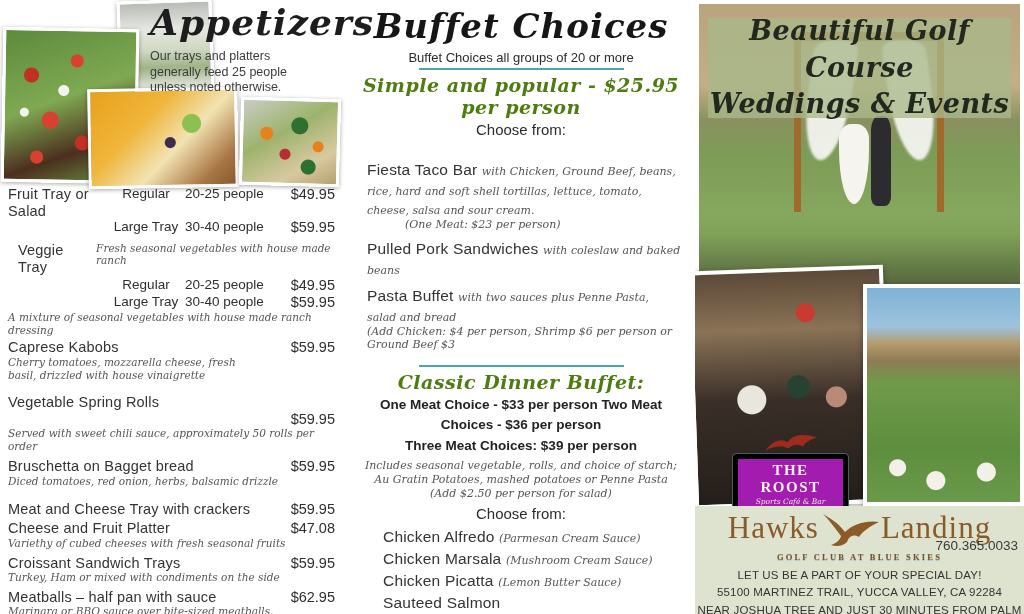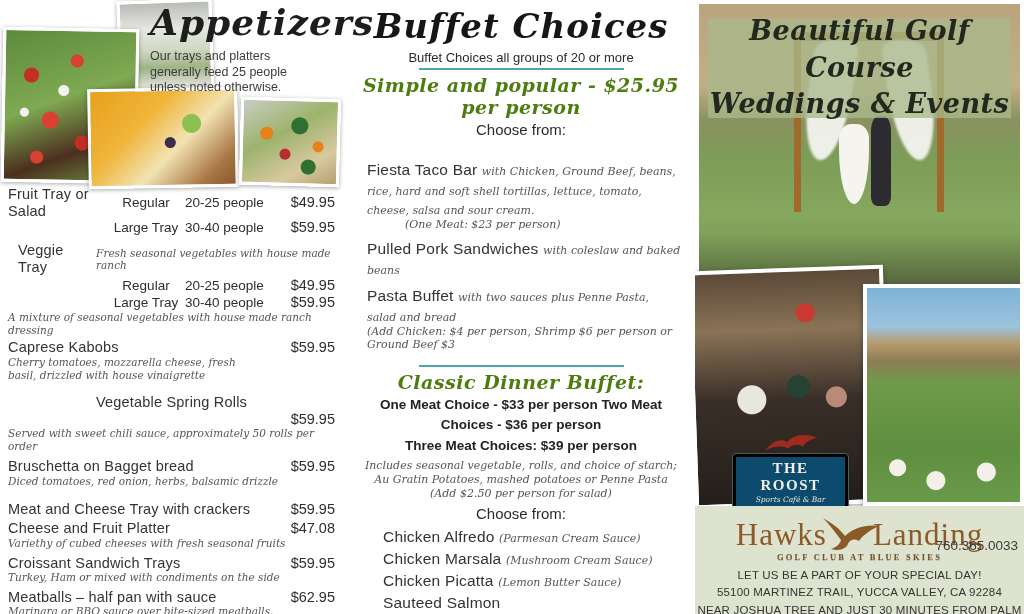--- a/index.html
+++ b/index.html
@@ -39,21 +39,21 @@
       radial-gradient(circle at 60% 30%, #2f7030 0 8px, transparent 9px),
       radial-gradient(circle at 80% 55%, #e5821c 0 5px, transparent 6px),
       radial-gradient(circle at 45% 65%, #b92d32 0 5px, transparent 6px),
       radial-gradient(circle at 70% 80%, #2f7030 0 7px, transparent 8px),
       linear-gradient(150deg,#c9cdc4 0%,#9db36d 40%,#d8c9a0 75%,#b3a06e 100%); }
   .appetizers-head { position:absolute; left:150px; top:4px; width:192px; }
   .appetizers-title { font-size:36px; letter-spacing:1px; color:#1d1d1d; line-height:1; }
   .appetizers-intro { margin-top:9px; font-size:12.5px; line-height:1.25; color:#3c3c3c; width:170px; }
 
   .menu-list { position:absolute; left:8px; top:186px; width:327px; }
-  .mrow { display:flex; align-items:center; line-height:1.15; }
+  .mrow { display:flex; align-items:flex-start; line-height:1.15; }
   .item-name { font-size:14.5px; color:#333; letter-spacing:.2px; }
   .size-col { width:78px; font-size:13.5px; text-align:center; }
   .people-col { width:92px; font-size:13.5px; }
   .price-col { width:58px; font-size:14.5px; text-align:right; margin-left:auto; }
   .desc { font-family:"DejaVu Serif", serif; font-style:italic; font-size:10.5px; color:#555;
     line-height:1.25; white-space:pre-line; }
   .flex-fill { flex:1; }
   .inline-desc { font-family:"DejaVu Serif", serif; font-style:italic; font-size:10.5px; color:#555; margin-left:8px; }
 
   
@@ -102,26 +102,26 @@
       linear-gradient(180deg,#5c4a38 0%,#8a7356 25%,#3a2f28 55%,#241e1a 100%); }
   .golf-photo { position:absolute; left:168px; top:284px; width:161px; height:222px; border:4px solid #fff;
     box-shadow:0 2px 6px rgba(0,0,0,.35);
     background:
       radial-gradient(circle at 20% 84%, #f2f0e8 0 8px, transparent 9px),
       radial-gradient(circle at 45% 90%, #f2f0e8 0 9px, transparent 10px),
       radial-gradient(circle at 78% 86%, #f2f0e8 0 9px, transparent 10px),
       linear-gradient(180deg,#7fb3d6 0%,#9cc3dd 18%,#b59b6d 26%,#8f7c55 34%,#6f9a4a 44%,#5e8f3e 75%,#69994a 100%); }
   .roost-logo { position:absolute; left:38px; top:432px; width:115px; height:76px; text-align:center; }
   .roost-bird { width:56px; height:24px; margin-bottom:-6px; }
-  .roost-panel { background:#0c4a6e; border:3px solid #000000; outline:1px solid #46625f; padding:3px 4px 4px 4px;
+  .roost-panel { background:#a21caf; border:5px solid #000000; outline:1px solid #46625f; padding:3px 4px 4px 4px;
     border-radius:3px; box-shadow:0 1px 3px rgba(0,0,0,.4); }
   .roost-name { color:#f2efe6; font-size:15px; font-weight:bold; letter-spacing:1.5px; font-family:"Liberation Serif", serif; }
   .roost-sub { color:#e8e4d6; font-family:"DejaVu Serif", serif; font-style:italic; font-size:7.5px; margin-top:1px; }
   .events-footer { position:absolute; left:0; bottom:0; width:329px; height:108px; background:#dde3cf; padding-top:6px; }
-  .brand-row { position:relative; display:flex; justify-content:center; align-items:center; height:44px; }
+  .brand-row { position:relative; display:flex; justify-content:center; align-items:flex-start; height:44px;gap:8px; }
   .brand-word { font-family:"Liberation Serif", serif; color:#8a5a28; font-size:31px; letter-spacing:1px; line-height:1; }
   .hawk-icon-svg { width:62px; height:38px; margin:0 -8px -2px -8px; }
   .brand-tagline { text-align:center; color:#7c5224; font-size:8.5px; font-weight:bold; letter-spacing:2.2px;
     margin-top:-4px; font-family:"Liberation Serif", serif;
     text-shadow:0 1px 0 rgba(122,167,199,.6); }
   .footer-phone { position:absolute; right:6px; top:26px; font-size:13.5px; color:#3a3a3a; }
   .footer-lines { margin-top:5px; text-align:center; font-size:11.5px; color:#343434; line-height:1.5; letter-spacing:.2px; }
 </style>
 </head>
 <body>

